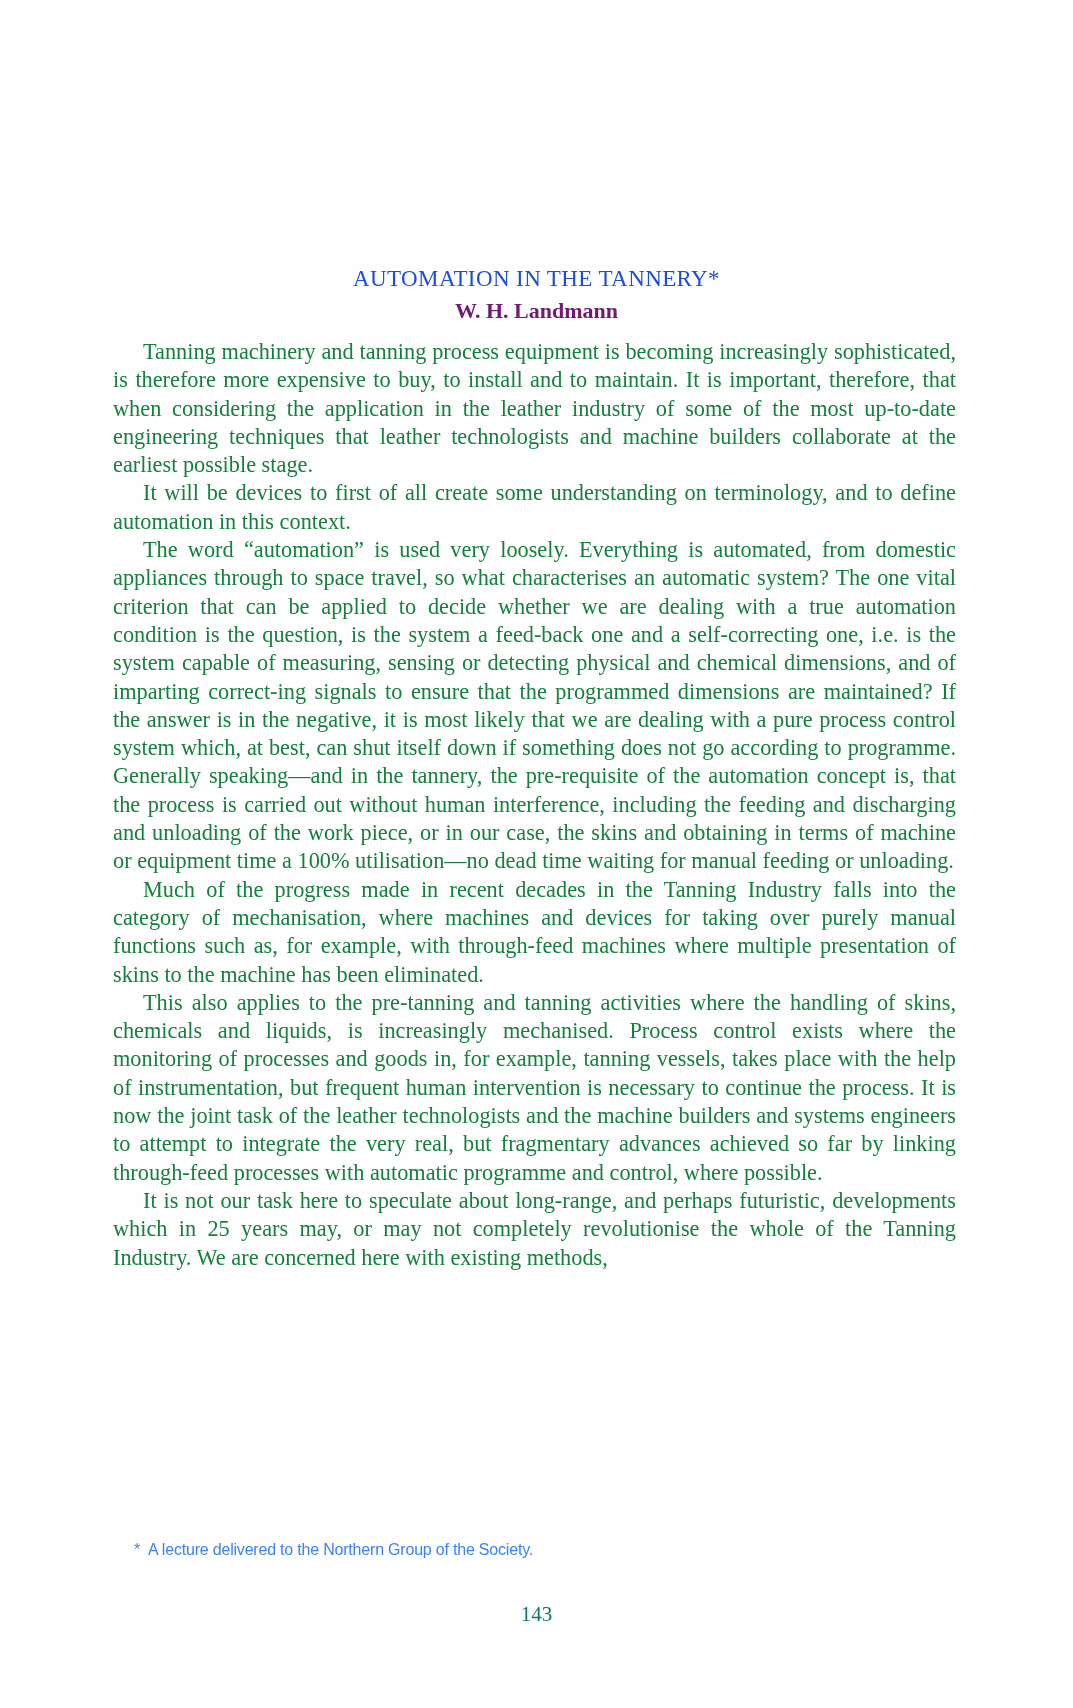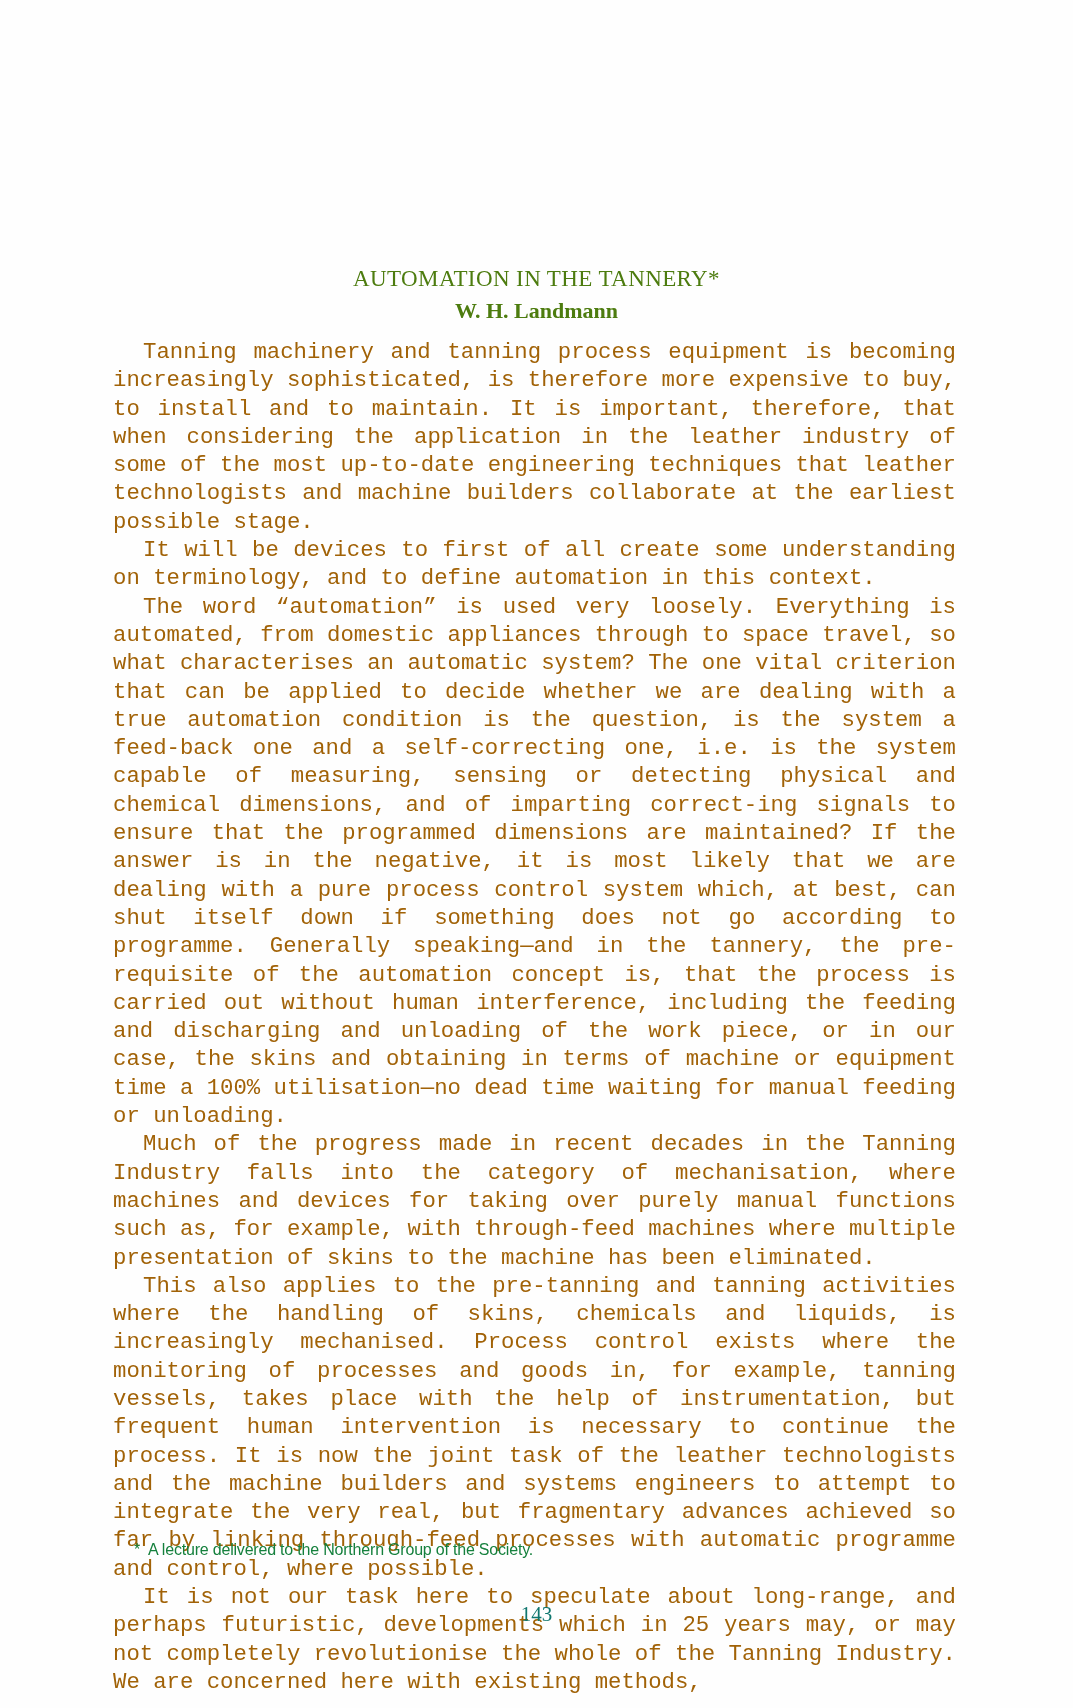--- a/index.html
+++ b/index.html
@@ -1,36 +1,36 @@
 <!DOCTYPE html>
 <html><head>
 <meta charset="utf-8">
 <style>
   html, body { margin: 0; padding: 0; background: #ffffff; }
   body { width: 1073px; height: 1708px; position: relative; overflow: hidden; }
   .page { position: absolute; left: 0; top: 0; width: 1073px; height: 1708px; background: #fefefe; }
   .title {
     position: absolute; left: 0; width: 1073px; top: 264px; text-align: center;
     font-family: "Liberation Serif", serif; font-size: 23px; letter-spacing: 0.4px;
-    color: #4d7c0f; line-height: 30px;
+    color: #1d4ed8; line-height: 30px;
   }
   .author {
     position: absolute; left: 0; width: 1073px; top: 296px; text-align: center;
     font-family: "Liberation Serif", serif; font-size: 22px; font-weight: bold;
-    color: #4d7c0f; line-height: 30px;
+    color: #701a75; line-height: 30px;
   }
   .body-text {
     position: absolute; left: 113px; width: 843px; top: 338px;
-    font-family: Liberation Mono, monospace; font-size: 22.3px; line-height: 28.3px;
-    color: #a16207;
+    font-family: Liberation Serif, serif; font-size: 22.3px; line-height: 28.3px;
+    color: #15803d;
   }
   .body-text p { margin: 0; text-align: justify; text-indent: 30px; }
   .footnote {
     position: absolute; left: 134px; top: 1541px;
-    font-family: "Liberation Sans", sans-serif; font-size: 16px; color: #15803d;
+    font-family: "Liberation Sans", sans-serif; font-size: 16px; color: #3b82f6;
     letter-spacing: -0.2px;
   }
   .footnote .mark { margin-right: 8px; }
   .page-number {
     position: absolute; left: 0; width: 1073px; top: 1602px; text-align: center;
     font-family: "Liberation Serif", serif; font-size: 21px; color: #0f766e;
   }
 </style>
 </head>
 <body>

